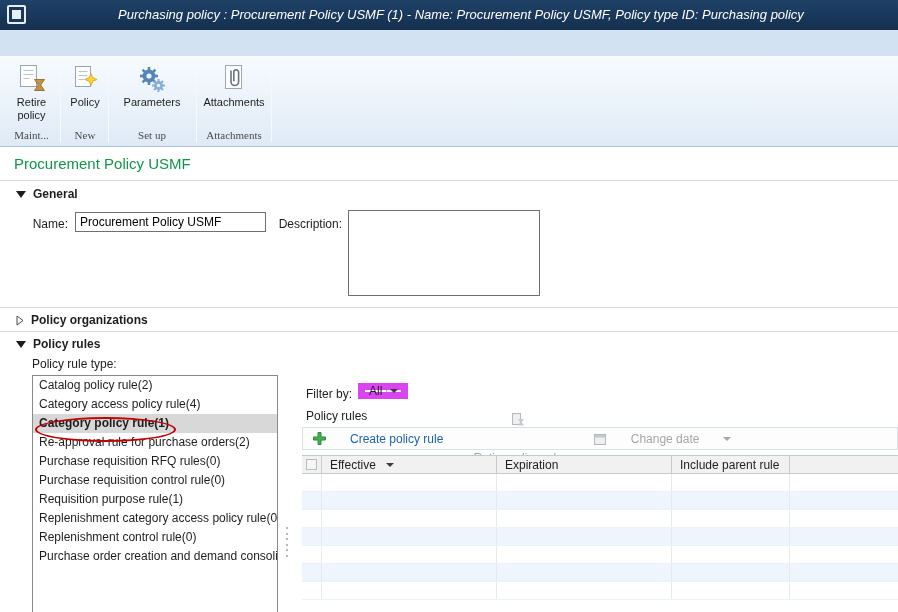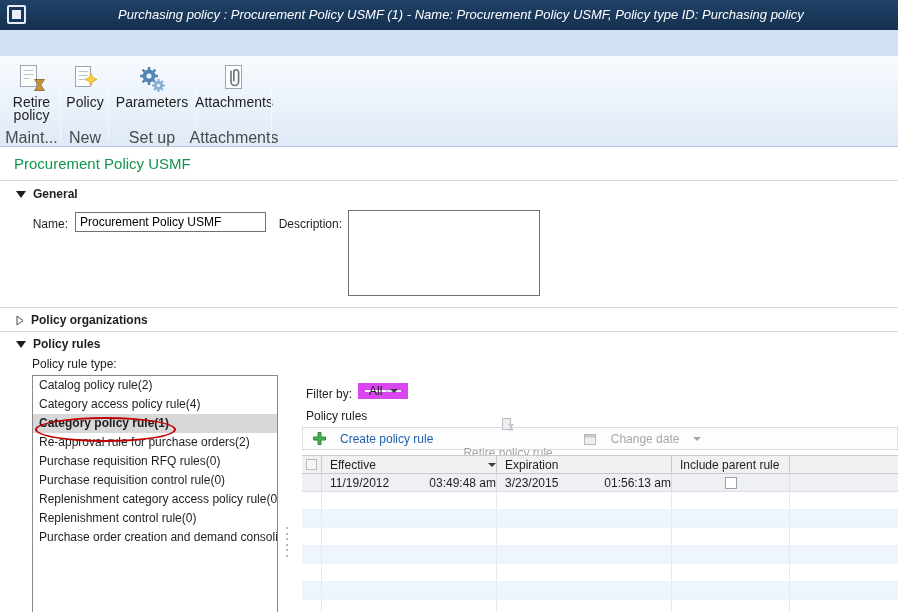--- a/index.html
+++ b/index.html
@@ -18,22 +18,22 @@
   .file-btn { position:absolute; left:8px; top:33px; width:62px; height:23px; background:linear-gradient(#3e7cbd,#1d4e86); border:1px solid #163c67; border-radius:3px 3px 0 0; color:#fff; display:flex; align-items:center; justify-content:center; gap:5px; cursor:default; }
   .caret { width:0; height:0; border-left:4px solid transparent; border-right:4px solid transparent; }
   .caret-white { border-top:4px solid #fff; }
   .caret-dark  { border-top:4px solid #3c3c3c; }
   .caret-gray  { border-top:4px solid #a4a8ad; }
   .ribbon-tab { position:absolute; left:74px; top:33px; height:23px; padding:0 13px; background:#f7fbfe; border:1px solid #8ca8c4; border-bottom:none; line-height:22px; }
   .ribbon-body { position:absolute; left:0; top:56px; width:898px; height:91px; background:linear-gradient(#f7fbfe,#dfeaf7); border-bottom:1px solid #b3c2d6; }
   .rgroup { position:absolute; top:2px; height:86px; display:flex; flex-direction:column; align-items:center; }
   .rbtn { flex:1; display:flex; flex-direction:column; align-items:center; padding-top:4px; }
   .rbtn .ricon { height:34px; display:flex; align-items:center; justify-content:center; }
-  .rbtn .rlabel { font-size:14px; line-height:13px; text-align:center; color:#1e1e1e; }
-  .rgroup-caption { height:15px; font-size:16px; color:#4a4a4a; }
+  .rbtn .rlabel { font-size:11px; line-height:13px; text-align:center; color:#1e1e1e; }
+  .rgroup-caption { height:15px; font-size:11px; color:#4a4a4a;font-family:Liberation Serif, serif; }
   .rsep { position:absolute; top:2px; width:1px; height:84px; background:#c3d2e3; border-right:1px solid #f4f9fe; }
 
   
   .page-heading { position:absolute; left:14px; top:155px; font-size:15px; color:#12954a; }
   .hline { position:absolute; left:0; width:898px; height:1px; background:#d8d8d8; }
   .sec-hdr { position:absolute; display:flex; align-items:center; gap:7px; font-weight:bold; font-size:12px; cursor:default; }
   .tri-exp { width:0; height:0; border-left:5px solid transparent; border-right:5px solid transparent; border-top:7px solid #1c1c1c; }
 
   .fld-label { position:absolute; text-align:right; color:#1e1e1e; }
   .txt-input { position:absolute; border:1px solid #707070; background:#fff; font-family:"Liberation Sans",sans-serif; font-size:12px; padding:1px 4px; }
@@ -49,30 +49,30 @@
   .splitter i { width:2px; height:2px; background:#93a2b2; border-radius:50%; }
 
   
   .filter-label { position:absolute; left:306px; top:387px; }
   .filter-select { position:absolute; left:358px; top:383px; width:50px; height:16px; border:7px solid #d946ef; background:#fff; display:flex; align-items:center; }
   .filter-select .val { flex:1; padding-left:4px; }
   .filter-select .dd { width:15px; height:100%; background:#dfe9f5; border-left:1px solid #aabccf; display:flex; align-items:center; justify-content:center; }
   .grid-caption { position:absolute; left:306px; top:409px; }
 
   .grid-toolbar { position:absolute; left:302px; top:427px; width:596px; height:23px; border:1px solid #d9dfe6; background:#fdfdfe; display:flex; align-items:center; }
-  .tb-btn { display:flex; align-items:center; gap:14px; white-space:nowrap; }
+  .tb-btn { display:flex; align-items:center; gap:24px; white-space:nowrap; }
   .tb-create { margin-left:10px; color:#1e62ad; }
   .tb-disabled { color:#a6a6a6; }
   .tb-retire { margin-left:30px;flex-direction:column; }
   .tb-change { margin-left:30px; }
 
   
   .grid { position:absolute; left:302px; top:455px; width:596px; height:157px; overflow:hidden; }
   .grow { display:flex; width:596px; }
-  .gcell { overflow:hidden; white-space:nowrap;justify-content:space-between; }
+  .gcell { overflow:hidden; white-space:nowrap; }
   .c-sel { width:20px; display:flex; align-items:center; justify-content:center; }
   .c-eff { width:175px; padding-left:8px; }
   .c-exp { width:175px; padding-left:8px; }
   .c-inc { width:118px; display:flex; align-items:center; justify-content:center; }
   .c-fill { flex:1; }
   .ghead { height:19px; background:#f1f1f1; border-top:1px solid #c9c9c9; border-bottom:1px solid #c9c9c9; align-items:center; }
   .ghead .gcell { border-right:1px solid #c9c9c9; height:100%; display:flex; align-items:center; }
   .ghead .c-eff, .ghead .c-exp, .ghead .c-inc { padding-left:8px; }
   .ghead .c-fill { border-right:none; }
   .ghead .hdr-arrow { margin-left:10px; }
@@ -217,20 +217,21 @@
 
   <div style="position:absolute; left:32px; top:357px;">Policy rule type:</div>
 
   <div class="listbox">
     <div class="lb-item">Catalog policy rule(2)</div>
     <div class="lb-item">Category access policy rule(4)</div>
     <div class="lb-item selected">Category policy rule(1)</div>
     <div class="lb-item">Re-approval rule for purchase orders(2)</div>
     <div class="lb-item">Purchase requisition RFQ rules(0)</div>
     <div class="lb-item">Purchase requisition control rule(0)</div>
+    <div class="lb-item">Requisition purpose rule(1)</div>
     <div class="lb-item">Replenishment category access policy rule(0)</div>
     <div class="lb-item">Replenishment control rule(0)</div>
     <div class="lb-item">Purchase order creation and demand consolidation</div>
   </div>
   <div class="annotation-ellipse"></div>
 
   <div class="splitter">
     <i></i>
       <i></i>
       <i></i>
@@ -290,35 +291,20 @@
       </div>
       <div class="gcell c-exp">
         <span>Expiration</span>
       </div>
       <div class="gcell c-inc" style="justify-content:flex-start;">
         <span>Include parent rule</span>
       </div>
       <div class="gcell c-fill"></div>
     </div>
 
-    <div class="grow gdata">
-      <div class="gcell c-sel"></div>
-      <div class="gcell c-eff">
-        <span class="date-span">11/19/2012</span>
-        <span>03:49:48 am</span>
-      </div>
-      <div class="gcell c-exp">
-        <span class="date-span">3/23/2015</span>
-        <span>01:56:13 am</span>
-      </div>
-      <div class="gcell c-inc">
-        <span class="checkbox"></span>
-      </div>
-      <div class="gcell c-fill"></div>
-    </div>
 
     <div class="grow gempty er-a">
         <div class="gcell c-sel"></div>
         <div class="gcell c-eff"></div>
         <div class="gcell c-exp"></div>
         <div class="gcell c-inc"></div>
         <div class="gcell c-fill"></div>
       </div>
     <div class="grow gempty er-b">
         <div class="gcell c-sel"></div>

